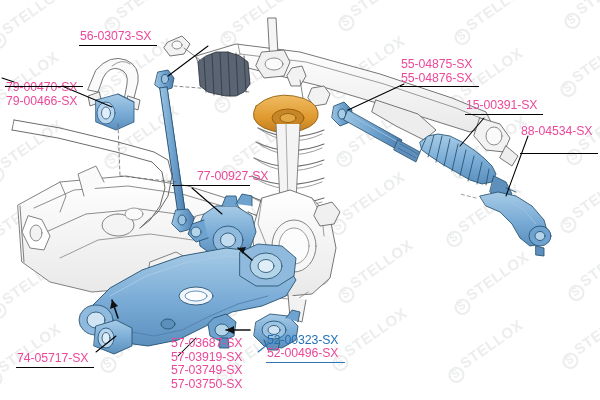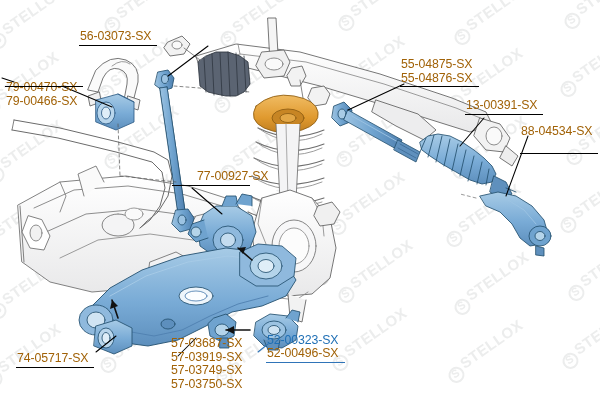--- a/index.html
+++ b/index.html
@@ -19,21 +19,21 @@
   
   #centertext{position:absolute;left:212px;top:248px;z-index:2;
       font-family:"DejaVu Sans",sans-serif;font-size:44px;font-weight:bold;
       color:#c9c9c9;letter-spacing:1px;line-height:1;pointer-events:none;}
 
   
   #art{position:absolute;inset:0;z-index:3;}
 
   
   .lbl{position:absolute;z-index:6;font-family:"Liberation Sans",sans-serif;
-       font-size:12.3px;color:#a16207;white-space:nowrap;line-height:13.6px;
+       font-size:12.3px;color:#ec4899;white-space:nowrap;line-height:13.6px;
        letter-spacing:-0.1px;}
   .lbl.blue{color:#1f6fb5;}
   .lbl .row{display:block;}
   .ul{position:absolute;z-index:6;height:0;border-top:1.1px solid #000;}
   .ul.blue{border-top-color:#2f74b8;}
 </style>
 </head>
 <body>
 
 <div id="stage">
@@ -341,21 +341,21 @@
   </div>
   <div class="ul" style="left:79px;top:45px;width:78px;"></div>
 
   <div class="lbl" style="left:401px;top:58px;">
     <span class="row">55-04875-SX</span>
     <span class="row">55-04876-SX</span>
   </div>
   <div class="ul" style="left:400px;top:86px;width:79px;"></div>
 
   <div class="lbl" style="left:466px;top:99px;">
-    <span class="row">13-00391-SX</span>
+    <span class="row">15-00391-SX</span>
   </div>
   <div class="ul" style="left:465px;top:114px;width:78px;"></div>
 
   <div class="lbl" style="left:521px;top:125px;">
     <span class="row">88-04534-SX</span>
   </div>
   <div class="ul" style="left:520px;top:153px;width:78px;"></div>
 
   <div class="lbl" style="left:173px;top:170px;padding-left:24px;">
     <span class="row">77-00927-SX</span>

